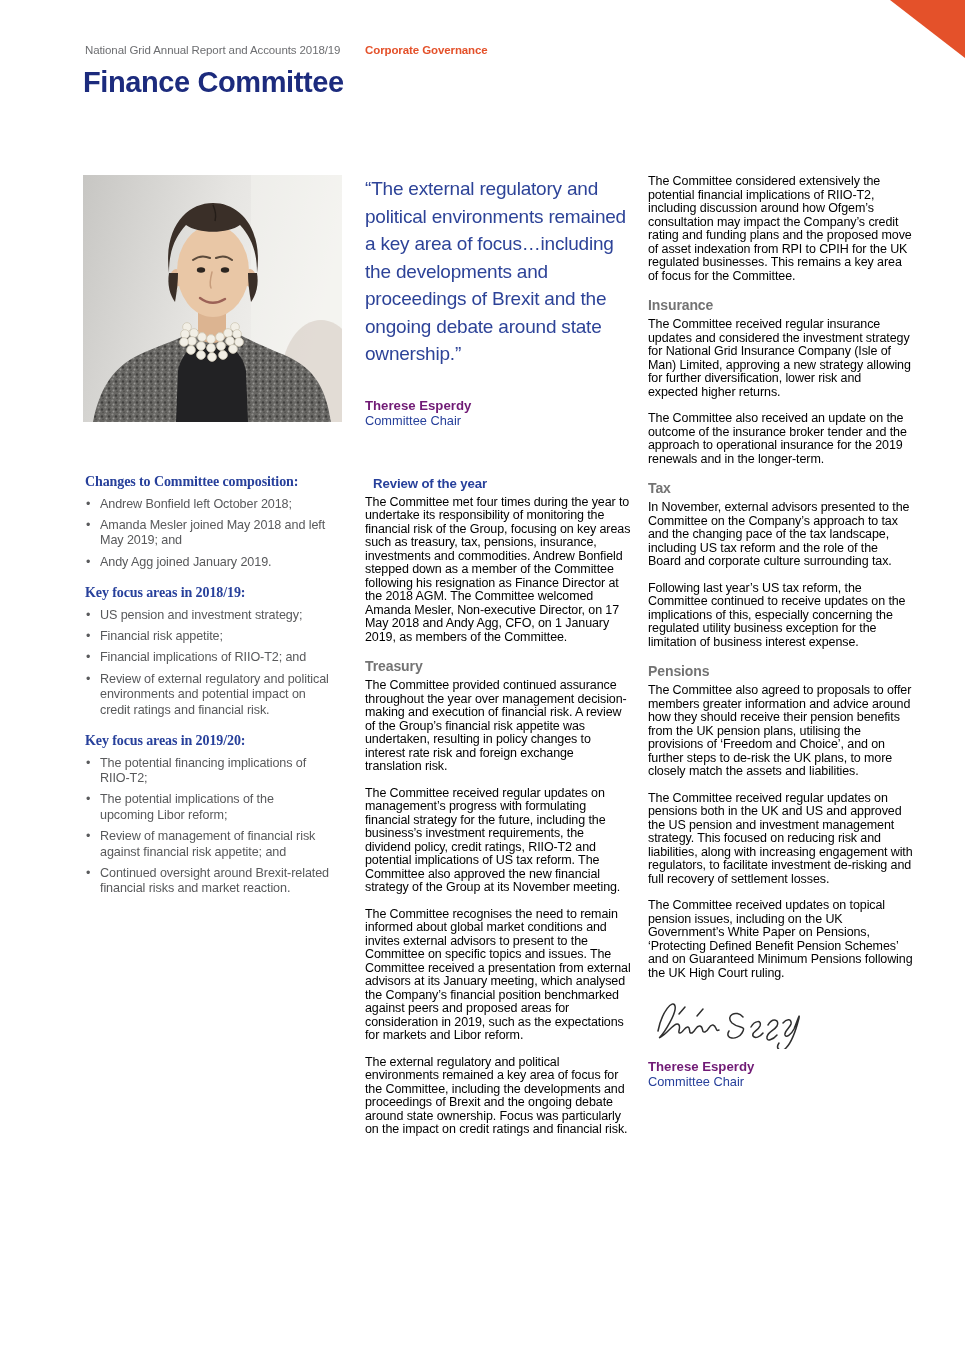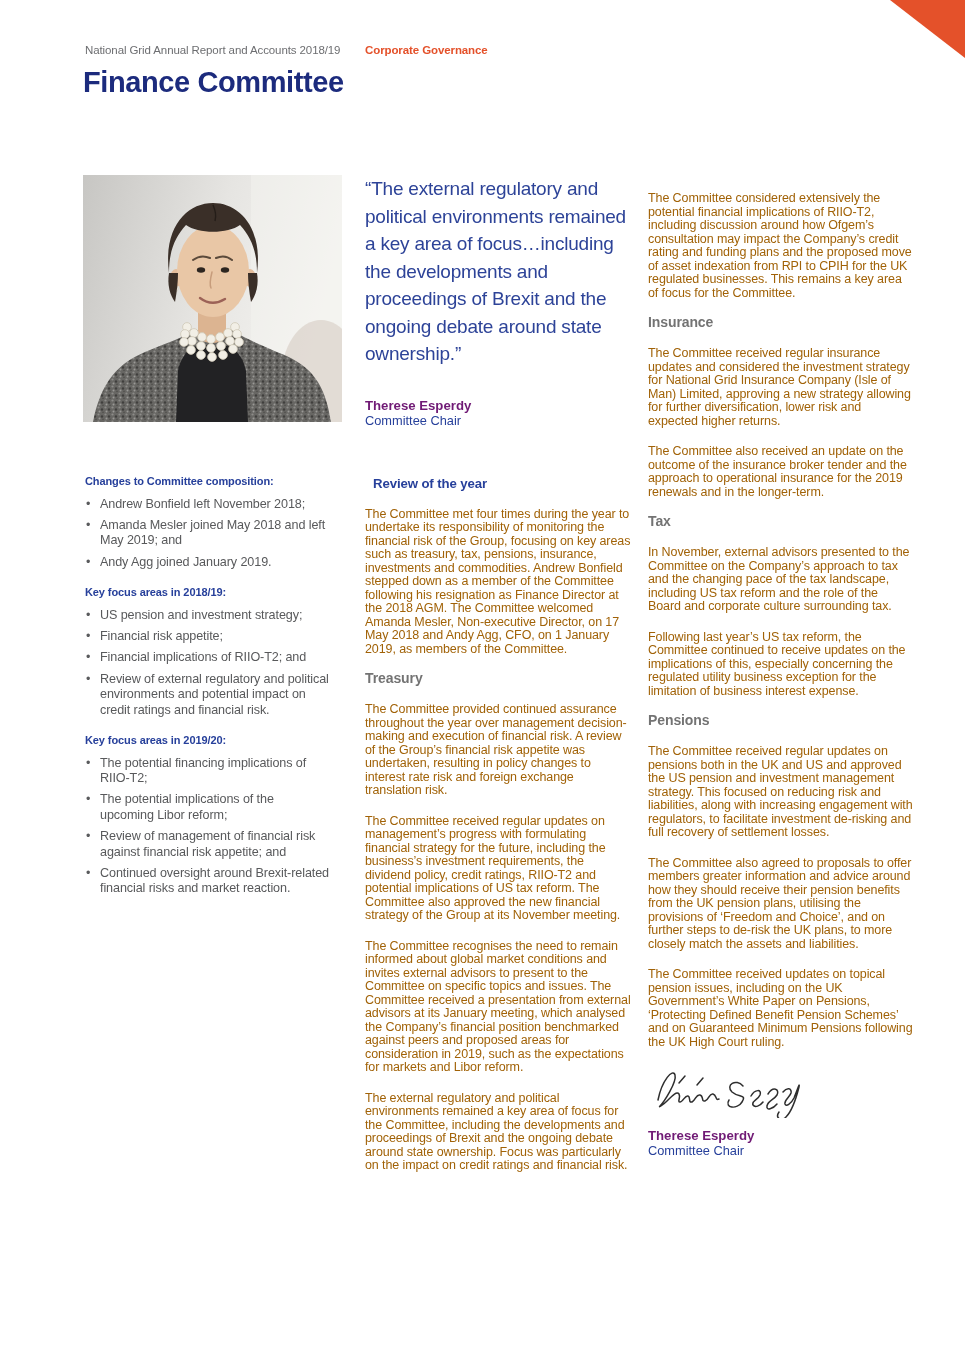--- a/index.html
+++ b/index.html
@@ -12,31 +12,31 @@
   .meta-section{left:365px;color:#e4512a;font-weight:bold;}
   .title{position:absolute;left:83px;top:66px;font-size:29px;font-weight:bold;color:#1c2b7d;
          letter-spacing:-0.4px;margin:0;}
   .col{position:absolute;top:175px;}
   .col1{left:85px;width:262px;}
   .col2{left:365px;width:268px;}
   .col3{left:648px;width:265px;}
   .photo{display:block;margin-left:-2px;}
   .sections{margin-top:52px;}
   .lsec{margin-bottom:15px;}
-  .lsec h4{font-size:11px;line-height:15.5px;color:#27409b;margin:0 0 7px;letter-spacing:-0.1px;}
+  .lsec h4{font-size:14px;line-height:15.5px;color:#27409b;margin:0 0 7px;letter-spacing:-0.1px;font-family:Liberation Serif, serif;}
   .lsec ul{list-style:none;margin:0;padding:0;}
   .lsec li{position:relative;padding-left:15px;font-size:12.6px;line-height:15.4px;color:#58595b;
            margin-bottom:6px;letter-spacing:-0.1px;width:230px;}
   .lsec li::before{content:"\2022";position:absolute;left:1px;top:0;color:#595a5c;}
   .quote{font-size:19px;line-height:27.5px;color:#2d4398;letter-spacing:-0.2px;margin:0;width:268px;}
   .byline{margin-top:30px;}
   .byline .name{font-size:13.2px;font-weight:bold;color:#701a75;line-height:15px;}
   .byline .role{font-size:12.8px;color:#27409b;line-height:15px;}
   .flow{margin-top:48px;}
-  p.body{font-size:12.5px;line-height:13.5px;color:#a16207;margin:17px 0 13px;letter-spacing:-0.1px;}
+  p.body{font-size:12.5px;line-height:13.5px;color:#000000;margin:0 0 13px;letter-spacing:-0.1px;}
   h3.blue{font-size:13.2px;color:#27409b;margin:0 8px 5px;letter-spacing:-0.1px;}
   h3.dark{font-size:14px;color:#737373;margin:14px 0 5px;letter-spacing:-0.1px;}
   .sig{display:block;margin:6px 0 10px;}
   .pagenum{position:absolute;left:894px;top:1376px;font-size:11.5px;font-weight:bold;color:#1c2b7d;}
 </style>
 </head>
 <body>
 
 <div class="page">
 
@@ -116,21 +116,21 @@
           <circle cx="140" cy="180" r="4.4"></circle>
           <circle cx="150" cy="174" r="4.4"></circle>
           <circle cx="156" cy="167" r="4.4"></circle>
       </g>
     </svg>
 
     <div class="sections">
       <section class="lsec">
         <h4>Changes to Committee composition:</h4>
         <ul>
-          <li>Andrew Bonfield left November 2018;</li>
+          <li>Andrew Bonfield left October 2018;</li>
           <li>Amanda Mesler joined May 2018 and left May 2019; and</li>
           <li>Andy Agg joined January 2019.</li>
         </ul>
       </section>
       <section class="lsec">
         <h4>Key focus areas in 2018/19:</h4>
         <ul>
           <li>US pension and investment strategy;</li>
           <li>Financial risk appetite;</li>
           <li>Financial implications of RIIO-T2; and</li>
@@ -173,22 +173,22 @@
 
     <h3 class="dark">Insurance</h3>
     <p class="body">The Committee received regular insurance updates and considered the investment strategy for National Grid Insurance Company (Isle of Man) Limited, approving a new strategy allowing for further diversification, lower risk and expected higher returns.</p>
     <p class="body">The Committee also received an update on the outcome of the insurance broker tender and the approach to operational insurance for the 2019 renewals and in the longer-term.</p>
 
     <h3 class="dark">Tax</h3>
     <p class="body">In November, external advisors presented to the Committee on the Company’s approach to tax and the changing pace of the tax landscape, including US tax reform and the role of the Board and corporate culture surrounding tax.</p>
     <p class="body">Following last year’s US tax reform, the Committee continued to receive updates on the implications of this, especially concerning the regulated utility business exception for the limitation of business interest expense.</p>
 
     <h3 class="dark">Pensions</h3>
+    <p class="body">The Committee also agreed to proposals to offer members greater information and advice around how they should receive their pension benefits from the UK pension plans, utilising the provisions of ‘Freedom and Choice’, and on further steps to de-risk the UK plans, to more closely match the assets and liabilities.</p>
     <p class="body">The Committee received regular updates on pensions both in the UK and US and approved the US pension and investment management strategy. This focused on reducing risk and liabilities, along with increasing engagement with regulators, to facilitate investment de-risking and full recovery of settlement losses.</p>
-    <p class="body">The Committee also agreed to proposals to offer members greater information and advice around how they should receive their pension benefits from the UK pension plans, utilising the provisions of ‘Freedom and Choice’, and on further steps to de-risk the UK plans, to more closely match the assets and liabilities.</p>
     <p class="body">The Committee received updates on topical pension issues, including on the UK Government’s White Paper on Pensions, ‘Protecting Defined Benefit Pension Schemes’ and on Guaranteed Minimum Pensions following the UK High Court ruling.</p>
 
     <svg class="sig" width="170" height="56" viewBox="0 0 170 56">
       <g fill="none" stroke="#2e2e2e" stroke-width="1.5" stroke-linecap="round">
         <path d="M10,38 C14,18 25,6 27,13 C29,20 16,40 12,44 C10,46 15,43 19,39 C25,33 29,29 31,32 C33,35 29,40 32,40 C35,40 37,33 40,34 C43,35 40,41 44,40 C48,38 48,32 52,33 C56,34 53,40 57,39 C61,38 61,31 65,32 C69,33 67,39 71,37"></path>
         <path d="M31,21 l6,-7"></path>
         <path d="M49,23 l6,-7"></path>
         <path d="M95,24 C88,16 77,23 84,30 C91,36 99,32 94,40 C89,48 76,46 81,38"></path>
         <path d="M103,34 C107,27 114,27 112,33 C110,38 103,39 105,43 C107,46 112,44 115,40"></path>
         <path d="M120,32 C125,24 132,27 129,33 C126,38 120,38 119,44 C118,49 125,47 129,42"></path>

